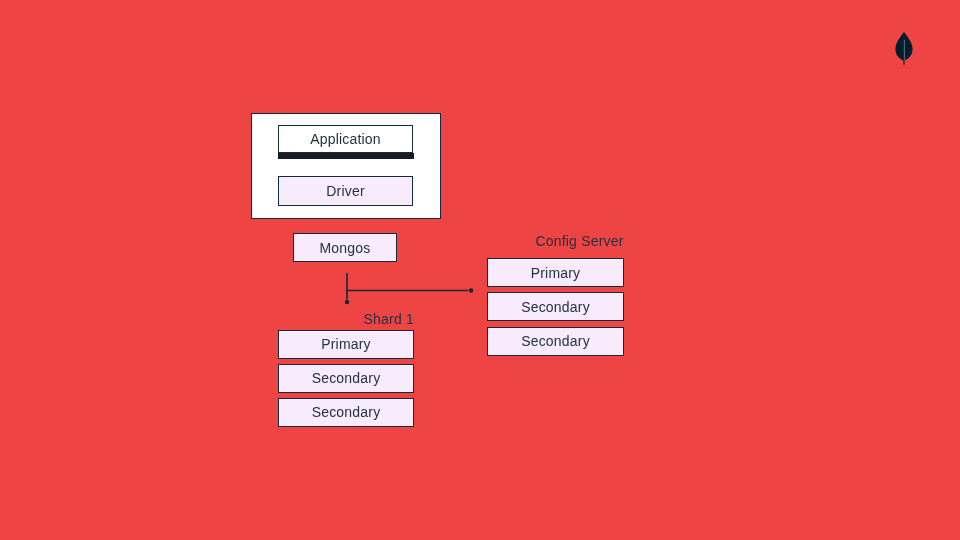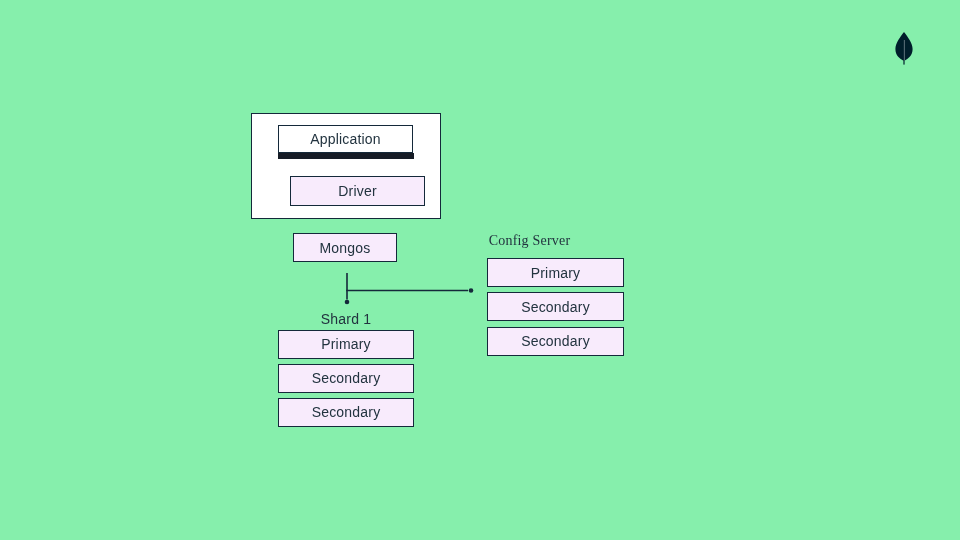--- a/index.html
+++ b/index.html
@@ -4,21 +4,21 @@
 <style>
   html, body {
     margin: 0;
     padding: 0;
     background: #ffffff;
   }
   .stage {
     position: relative;
     width: 960px;
     height: 540px;
-    background: #86efac;
+    background: #ef4444;
     overflow: hidden;
     font-family: "Liberation Sans", sans-serif;
     color: #1e3040;
   }
   .abs { position: absolute; box-sizing: border-box; }
 
   
   .connectors {
     position: absolute;
     left: 0; top: 0;
@@ -91,42 +91,42 @@
     <circle cx="471" cy="290.5" r="2.3" fill="#14293a"></circle>
   </svg>
 
   <div class="abs group-box" style="left:251px; top:113px; width:190px; height:106px;"></div>
 
   <div class="abs node white" style="left:278px; top:125px; width:135px; height:28px;">
     <span>Application</span>
   </div>
   <div class="abs app-bar" style="left:277.5px; top:152.5px; width:136.5px; height:6.5px;"></div>
 
-  <div class="abs node" style="left:278px; top:175.5px; width:135px; height:30.5px;margin-left:12px;">
+  <div class="abs node" style="left:278px; top:175.5px; width:135px; height:30.5px;">
     <span>Driver</span>
   </div>
 
   <div class="abs node" style="left:293px; top:233px; width:104px; height:29px;">
     <span>Mongos</span>
   </div>
 
-  <div class="abs section-title" style="left:278px; top:311px; width:136px;">
+  <div class="abs section-title" style="left:278px; top:311px; width:136px;text-align:right;">
     <span>Shard 1</span>
   </div>
   <div class="abs node" style="left:278px; top:329.5px; width:136px; height:29px;">
     <span>Primary</span>
   </div>
   <div class="abs node" style="left:278px; top:363.5px; width:136px; height:29px;">
     <span>Secondary</span>
   </div>
   <div class="abs node" style="left:278px; top:397.5px; width:136px; height:29px;">
     <span>Secondary</span>
   </div>
 
-  <div class="abs section-title" style="left:461px; top:233px; width:137px;font-family:Liberation Serif, serif;">
+  <div class="abs section-title" style="left:511px; top:233px; width:137px;">
     <span>Config Server</span>
   </div>
   <div class="abs node" style="left:487px; top:258px; width:137px; height:29px;">
     <span>Primary</span>
   </div>
   <div class="abs node" style="left:487px; top:292px; width:137px; height:29px;">
     <span>Secondary</span>
   </div>
   <div class="abs node" style="left:487px; top:326.5px; width:137px; height:29px;">
     <span>Secondary</span>

